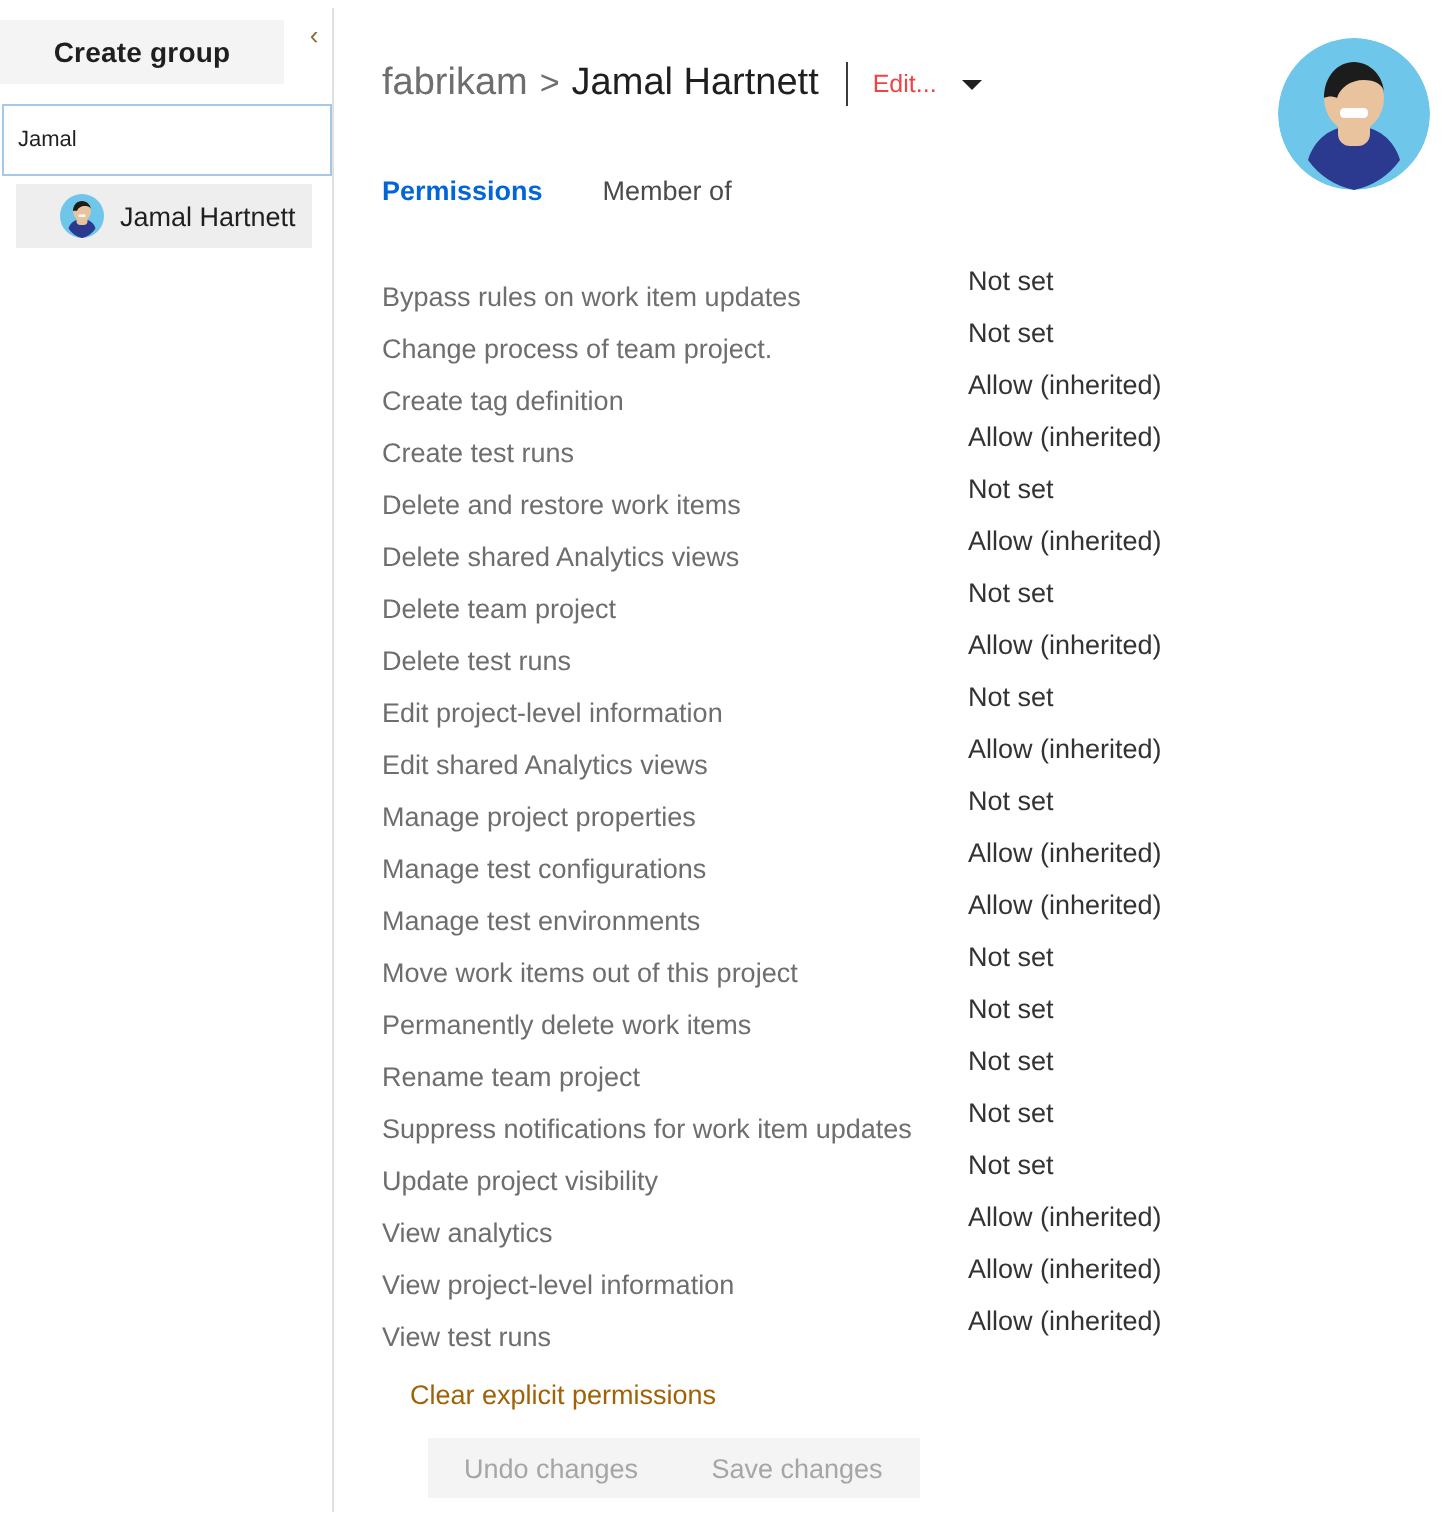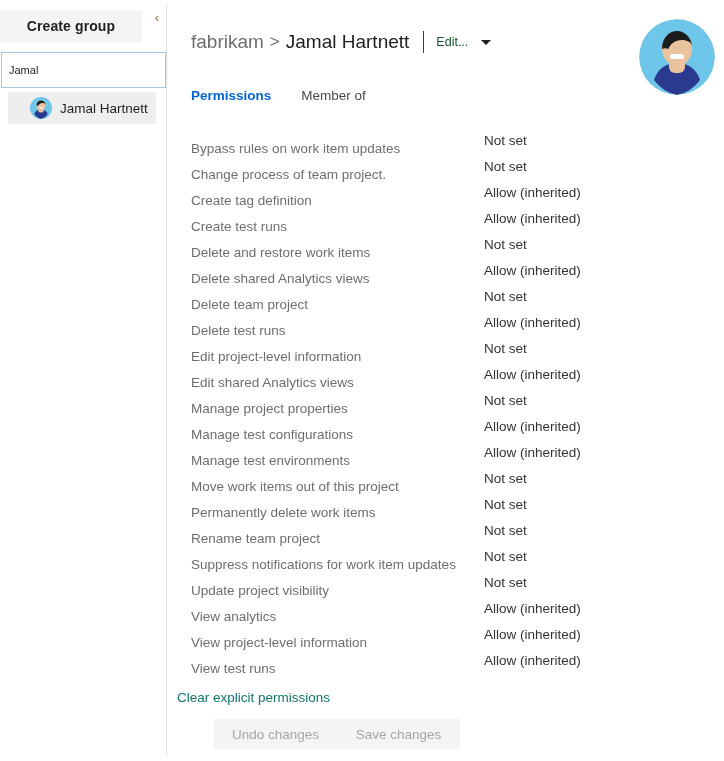--- a/index.html
+++ b/index.html
@@ -144,21 +144,21 @@
     background: #3b3b3b;
     margin: 0 12px 0 14px;
   }
   #edit-menu-button {
     display: flex;
     align-items: center;
     cursor: pointer;
   }
   #edit-menu-button .edit-label {
     font-size: 12.5px;
-    color: #14532d;
+    color: #ef4444;
   }
   #edit-menu-button .caret {
     margin-left: 13px;
     width: 0;
     height: 0;
     border-left: 5px solid transparent;
     border-right: 5px solid transparent;
     border-top: 5px solid #1f1f1f;
   }
 
@@ -203,24 +203,24 @@
     margin-top: 16px;
   }
   .perm-value {
     font-size: 13.5px;
     color: #333333;
     white-space: nowrap;
   }
 
   #clear-explicit-permissions-link {
     position: absolute;
-    left: 10px;
+    left: 38px;
     top: 690px;
     font-size: 13.5px;
-    color: #0f766e;
+    color: #a16207;
     cursor: pointer;
   }
   #action-buttons {
     position: absolute;
     left: 24px;
     top: 719px;
     display: flex;
   }
   .action-button {
     height: 30px;

